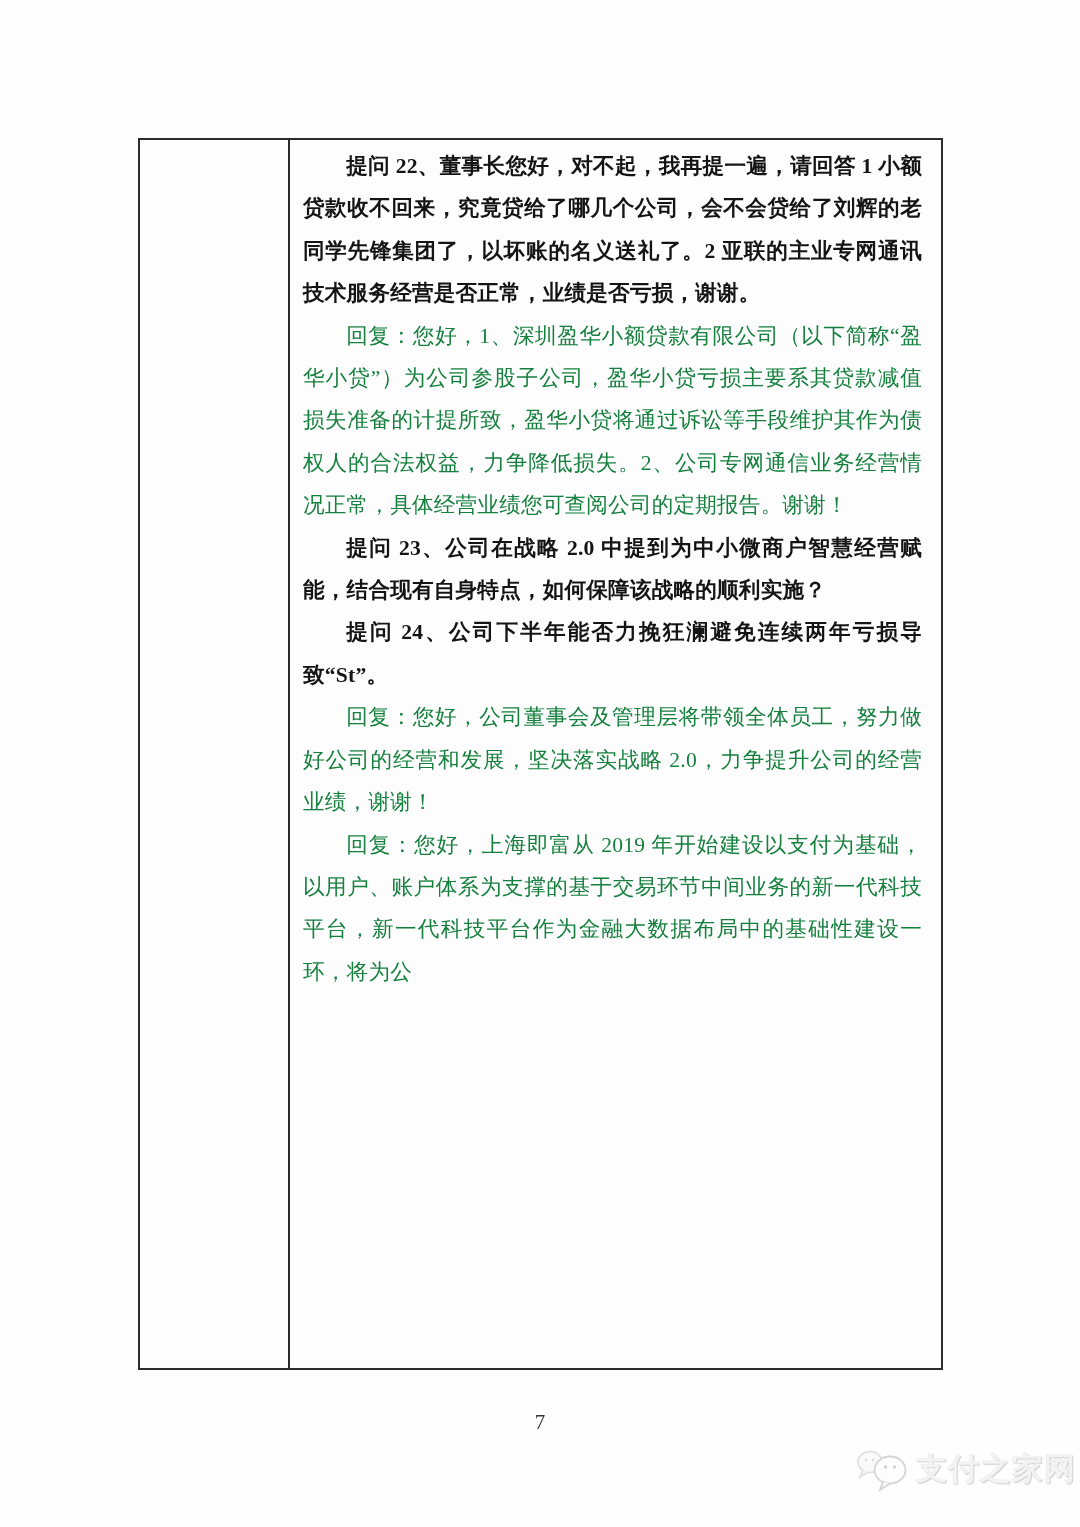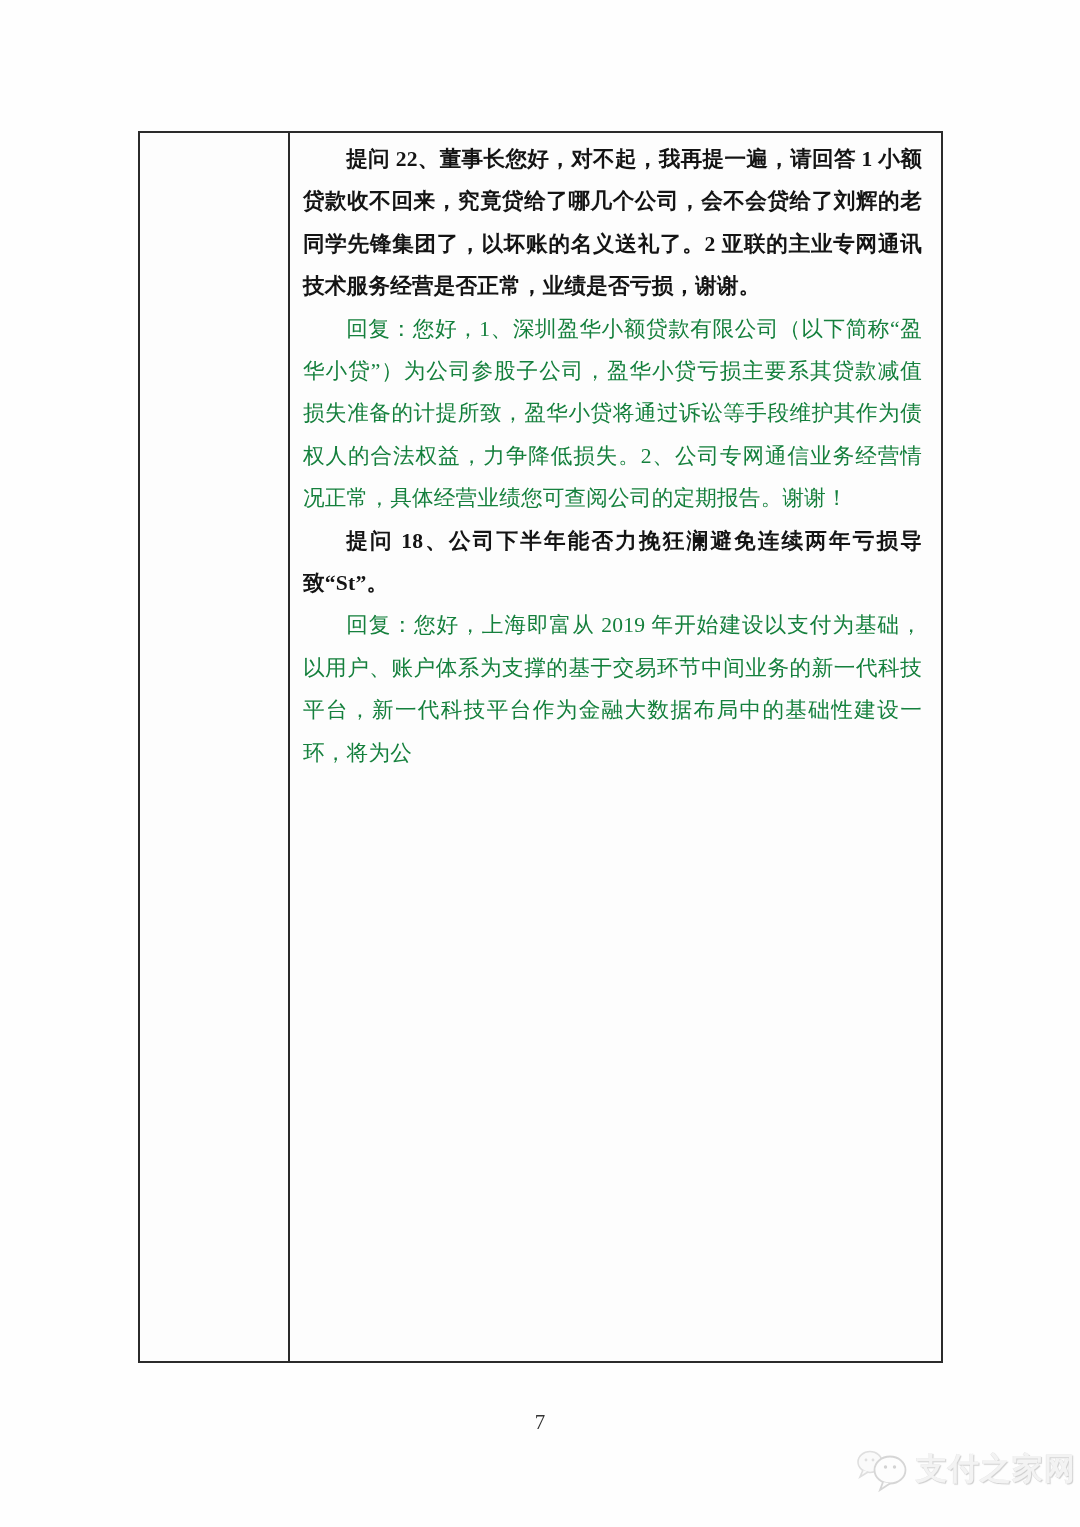--- a/index.html
+++ b/index.html
@@ -11,21 +11,21 @@
   .page {
     position: relative;
     width: 1080px;
     height: 1527px;
     background: #fefefe;
     overflow: hidden;
   }
   .qa-table {
     position: absolute;
     left: 138px;
-    top: 131px;
+    top: 138px;
     width: 805px;
     height: 1232px;
     border: 2px solid #2b2b2b;
     box-sizing: border-box;
     display: flex;
     background: #fdfdfd;
   }
   .col-left {
     width: 150px;
     flex: 0 0 150px;
@@ -93,22 +93,24 @@
 <body>
 
 <div class="page">
 
   <div class="qa-table">
     <div class="col-left"></div>
     <div class="col-right">
     <p class="qa-para qa-question">提问 22、董事长您好，对不起，我再提一遍，请回答 1 小额贷款收不回来，究竟贷给了哪几个公司，会不会贷给了刘辉的老同学先锋集团了，以坏账的名义送礼了。2 亚联的主业专网通讯技术服务经营是否正常，业绩是否亏损，谢谢。</p>
     <p class="qa-para qa-answer">回复：您好，1、深圳盈华小额贷款有限公司（以下简称“盈华小贷”）为公司参股子公司，盈华小贷亏损主要系其贷款减值损失准备的计提所致，盈华小贷将通过诉讼等手段维护其作为债权人的合法权益，力争降低损失。2、公司专网通信业务经营情况正常，具体经营业绩您可查阅公司的定期报告。谢谢！</p>
 
+    <p class="qa-para qa-question">提问 23、公司在战略 2.0 中提到为中小微商户智慧经营赋能，结合现有自身特点，如何保障该战略的顺利实施？</p>
 
-    <p class="qa-para qa-question">提问 18、公司下半年能否力挽狂澜避免连续两年亏损导致“St”。</p>
+    <p class="qa-para qa-question">提问 24、公司下半年能否力挽狂澜避免连续两年亏损导致“St”。</p>
+    <p class="qa-para qa-answer">回复：您好，公司董事会及管理层将带领全体员工，努力做好公司的经营和发展，坚决落实战略 2.0，力争提升公司的经营业绩，谢谢！</p>
 
     <p class="qa-para qa-answer">回复：您好，上海即富从 2019 年开始建设以支付为基础，以用户、账户体系为支撑的基于交易环节中间业务的新一代科技平台，新一代科技平台作为金融大数据布局中的基础性建设一环，将为公</p>
   </div>
   </div>
 
   <div class="page-number">7</div>
 
   <div class="watermark">
     <svg class="watermark-icon" viewBox="0 0 56 50" xmlns="http://www.w3.org/2000/svg">
 

